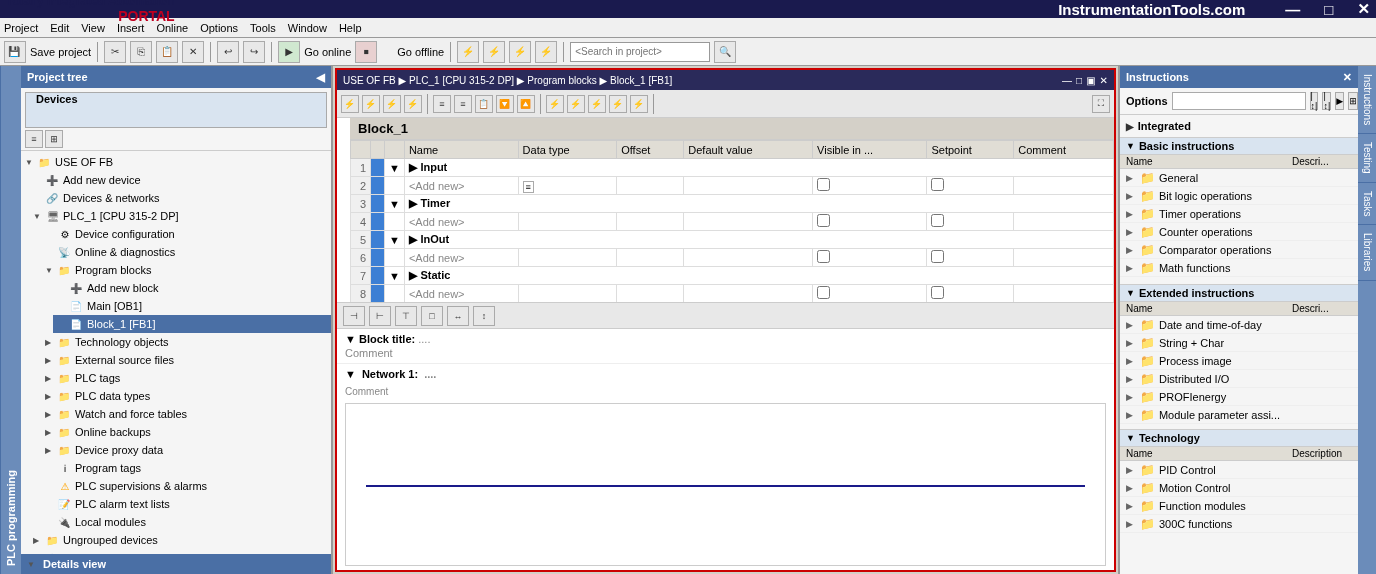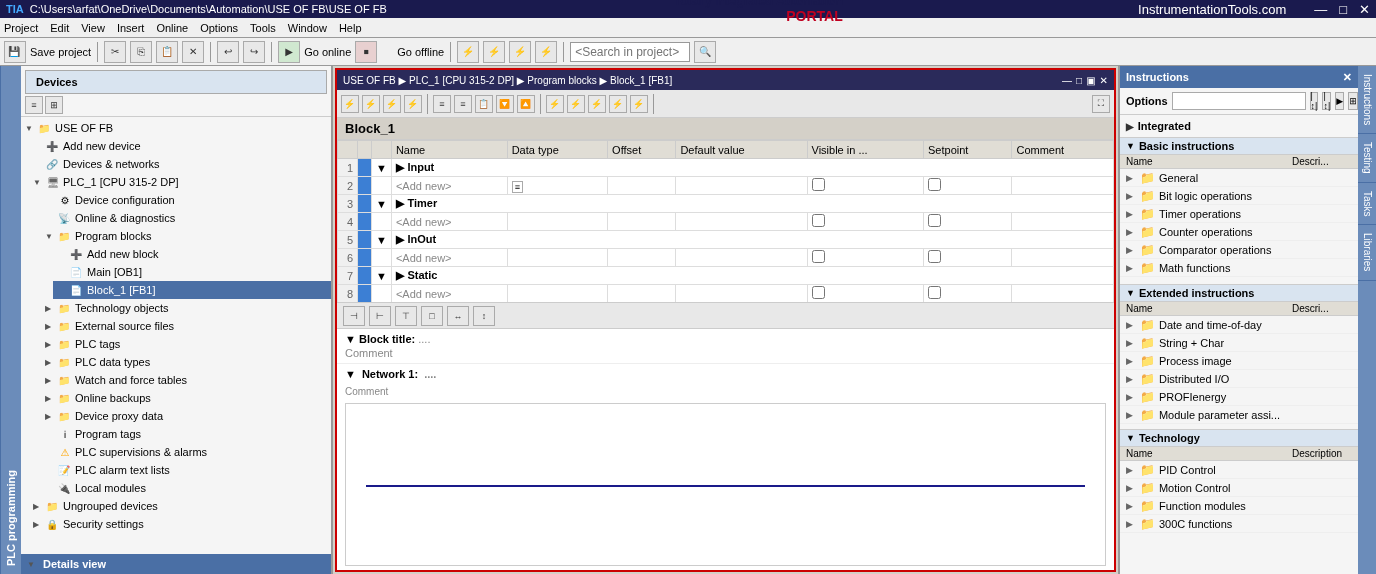--- a/index.html
+++ b/index.html
@@ -10,21 +10,21 @@
       background: #1a1a4e;
       color: white;
       height: 18px;
       display: flex;
       align-items: center;
       justify-content: space-between;
       padding: 0 6px;
       font-size: 11px;
     }
     #titlebar-left { display: flex; align-items: center; gap: 6px; }
-    #titlebar-right { display: flex; align-items: center; gap: 12px; font-size: 13px; }
+    #titlebar-right { display: flex; align-items: center; gap: 24px; font-size: 15px; font-weight: bold; }
 
     
     #menubar {
       background: #f0f0f0;
       height: 20px;
       display: flex;
       align-items: center;
       padding: 0 4px;
       gap: 12px;
       border-bottom: 1px solid #999;
@@ -43,24 +43,24 @@
     }
     .tb-sep { width: 1px; height: 20px; background: #999; margin: 0 2px; }
     .tb-btn {
       width: 22px; height: 22px;
       background: #e8e8e8;
       border: 1px solid #aaa;
       display: flex; align-items: center; justify-content: center;
       cursor: pointer; font-size: 10px; color: #333;
     }
     #search-box {
-      height: 20px; width: 120px;
+      height: 20px; width: 140px;
       border: 1px solid #999;
       background: white;
-      font-size: 12px;
+      font-size: 10px;
       padding: 0 4px;
     }
 
     
     #main-layout {
       display: flex;
       height: calc(574px - 18px - 20px - 28px);
     }
 
     
@@ -81,23 +81,22 @@
       align-items: center;
       justify-content: space-between;
       padding: 0 6px;
       font-size: 11px;
       font-weight: bold;
     }
     #project-tree-header-icons { display: flex; gap: 4px; }
     #devices-tab {
       background: #d9e4f0;
       border: 1px solid #aaa;
-      height: 24px;
-      display: flex;
-      align-items: center;
+      height: 36px;
+      display: flex;
       padding: 0 10px;
       font-size: 11px;
       font-weight: bold;
       cursor: pointer;
       margin: 4px 4px 0 4px;
     }
     #tree-toolbar {
       display: flex;
       align-items: center;
       padding: 2px 4px;
@@ -181,20 +180,21 @@
       border-bottom: 1px solid #ccc;
     }
 
     
     #block-table-area {
       height: 185px;
       overflow: hidden;
       border-bottom: 1px solid #ccc;
       display: flex;
       flex-direction: column;
+      padding-left: 13px;
     }
     #block-title-row {
       background: #d4d0c8;
       height: 22px;
       display: flex;
       align-items: center;
       padding: 0 8px;
       font-size: 12px;
       font-weight: bold;
       border-bottom: 1px solid #ccc;
@@ -413,24 +413,20 @@
     }
 
     .icon-folder { color: #e8a000; }
     .icon-cpu { color: #666; }
     .icon-prog { color: #4a90d9; }
   </style>
 </head>
 <body>
 
 <div id="titlebar">
-  <div id="titlebar-left">
-    <span style="font-weight:bold;color:#4af;">TIA</span>
-    <span>C:\Users\arfat\OneDrive\Documents\Automation\USE OF FB\USE OF FB</span>
-  </div>
   <div id="tia-branding">
     <div style="font-size:12px;">Totally Integrated Automation</div>
     <div style="font-size:14px;color:#c00020;">PORTAL</div>
   </div>
   <div id="titlebar-right">
     <span style="margin-right:16px;">InstrumentationTools.com</span>
     <span style="cursor:pointer;">—</span>
     <span style="cursor:pointer;">□</span>
     <span style="cursor:pointer;">✕</span>
   </div>
@@ -472,20 +468,26 @@
   <div class="tb-sep"></div>
   <input type="text" id="search-box" placeholder="&lt;Search in project&gt;" style="">
   <div class="tb-btn">🔍</div>
 </div>
 
 <div id="main-layout">
 
   <div id="plc-programming-tab">PLC programming</div>
 
   <div id="project-tree">
+    <div id="project-tree-header">
+      <span>Project tree</span>
+      <div id="project-tree-header-icons">
+        <span style="cursor:pointer;">◀</span>
+      </div>
+    </div>
     <div id="devices-tab">
       <span>Devices</span>
     </div>
     <div id="tree-toolbar">
       <div class="tb-btn" style="width:18px;height:18px;font-size:9px;">≡</div>
       <div class="tb-btn" style="width:18px;height:18px;font-size:9px;">⊞</div>
     </div>
     <div id="tree-content">
 
       <div class="tree-item">

